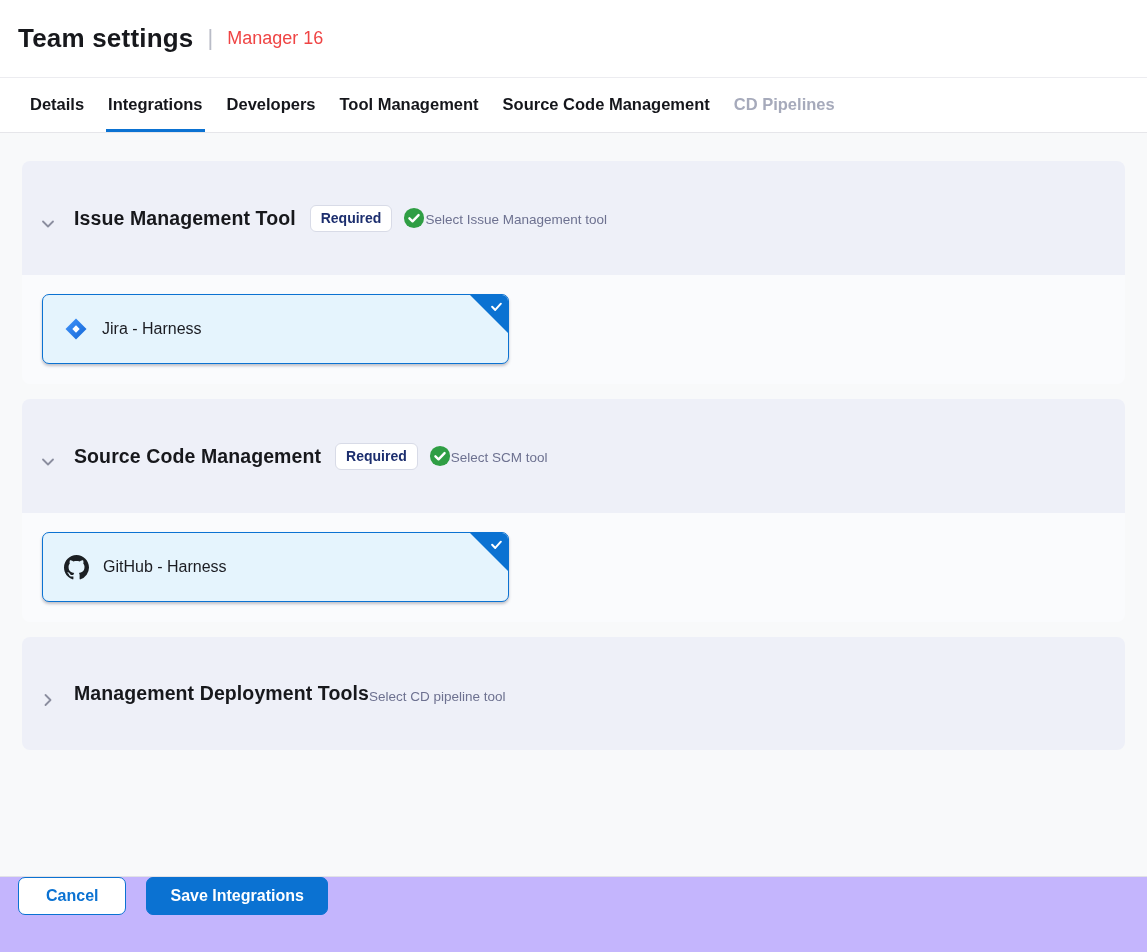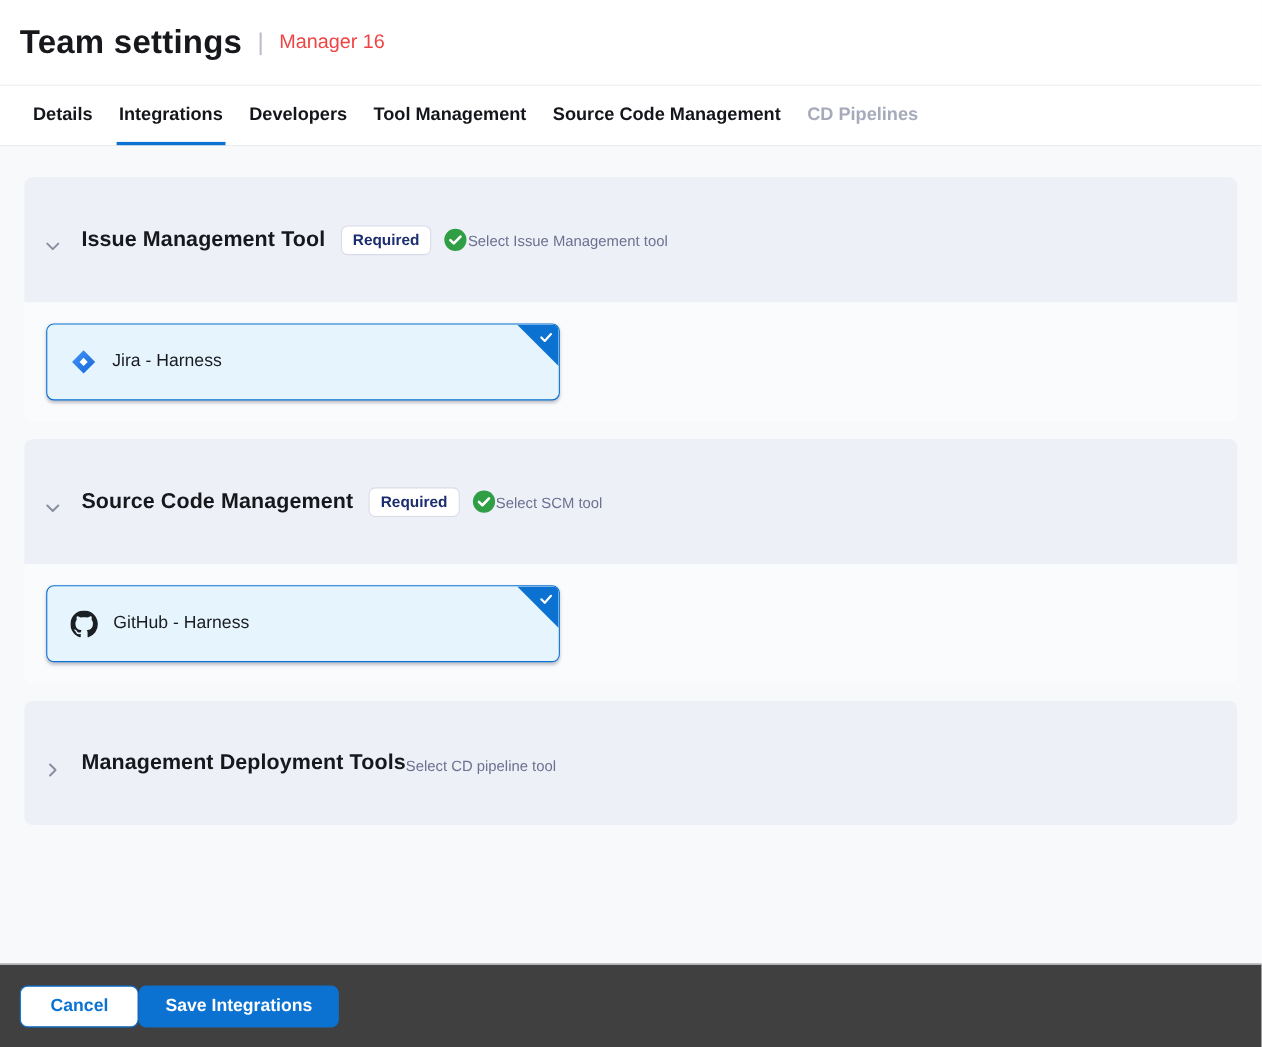--- a/index.html
+++ b/index.html
@@ -20,21 +20,21 @@
     background:#ffffff;color:#17181c;
   }
   .app{width:1147px;height:952px;display:flex;flex-direction:column;}
 
   
   .page-header{
     height:78px;flex:0 0 78px;background:#ffffff;
     display:flex;align-items:center;padding:0 18px;
     border-bottom:1px solid #ececf0;
   }
-  .page-title{font-size:30px;font-weight:700;letter-spacing:.2px;color:#17181c;}
+  .page-title{font-size:26px;font-weight:700;letter-spacing:.2px;color:#17181c;}
   .hdiv{color:#b9bcc7;font-size:22px;font-weight:300;margin:0 14px 0 14px;transform:translateY(-1px);}
   .context{font-size:18px;color:#ef4444;}
 
   
   .tabs{
     height:55px;flex:0 0 55px;background:#ffffff;
     display:flex;align-items:stretch;gap:20px;
     padding:0 0 0 28px;border-bottom:1px solid #e6e6ea;
   }
   .tab{
@@ -85,22 +85,22 @@
     clip-path:polygon(0 0,100% 0,100% 100%);
   }
   .corner svg{position:absolute;top:4px;right:4px;}
   .tool-icon{margin-left:21px;display:flex;align-items:center;}
   .tool-label{margin-left:14px;font-size:16px;font-weight:500;color:#1b1c22;}
 
   .group.collapsed .group-header{min-height:113px;}
 
   
   .footer{
-    flex:0 0 76px;background:#404040;border-top:1px solid #e2e2e6;
-    display:flex;align-items:center;padding:0 18px;
+    flex:0 0 76px;background:#c4b5fd;border-top:1px solid #e2e2e6;
+    display:flex;padding:0 18px;gap:20px;
   }
   .btn{
     height:38px;border-radius:7px;font-size:16px;font-weight:700;
     font-family:"Liberation Sans","DejaVu Sans",sans-serif;cursor:pointer;
   }
   .btn.ghost{
     background:#ffffff;border:1.5px solid var(--accent);color:var(--accent);
     padding:0 27px;
   }
   .btn.primary{

